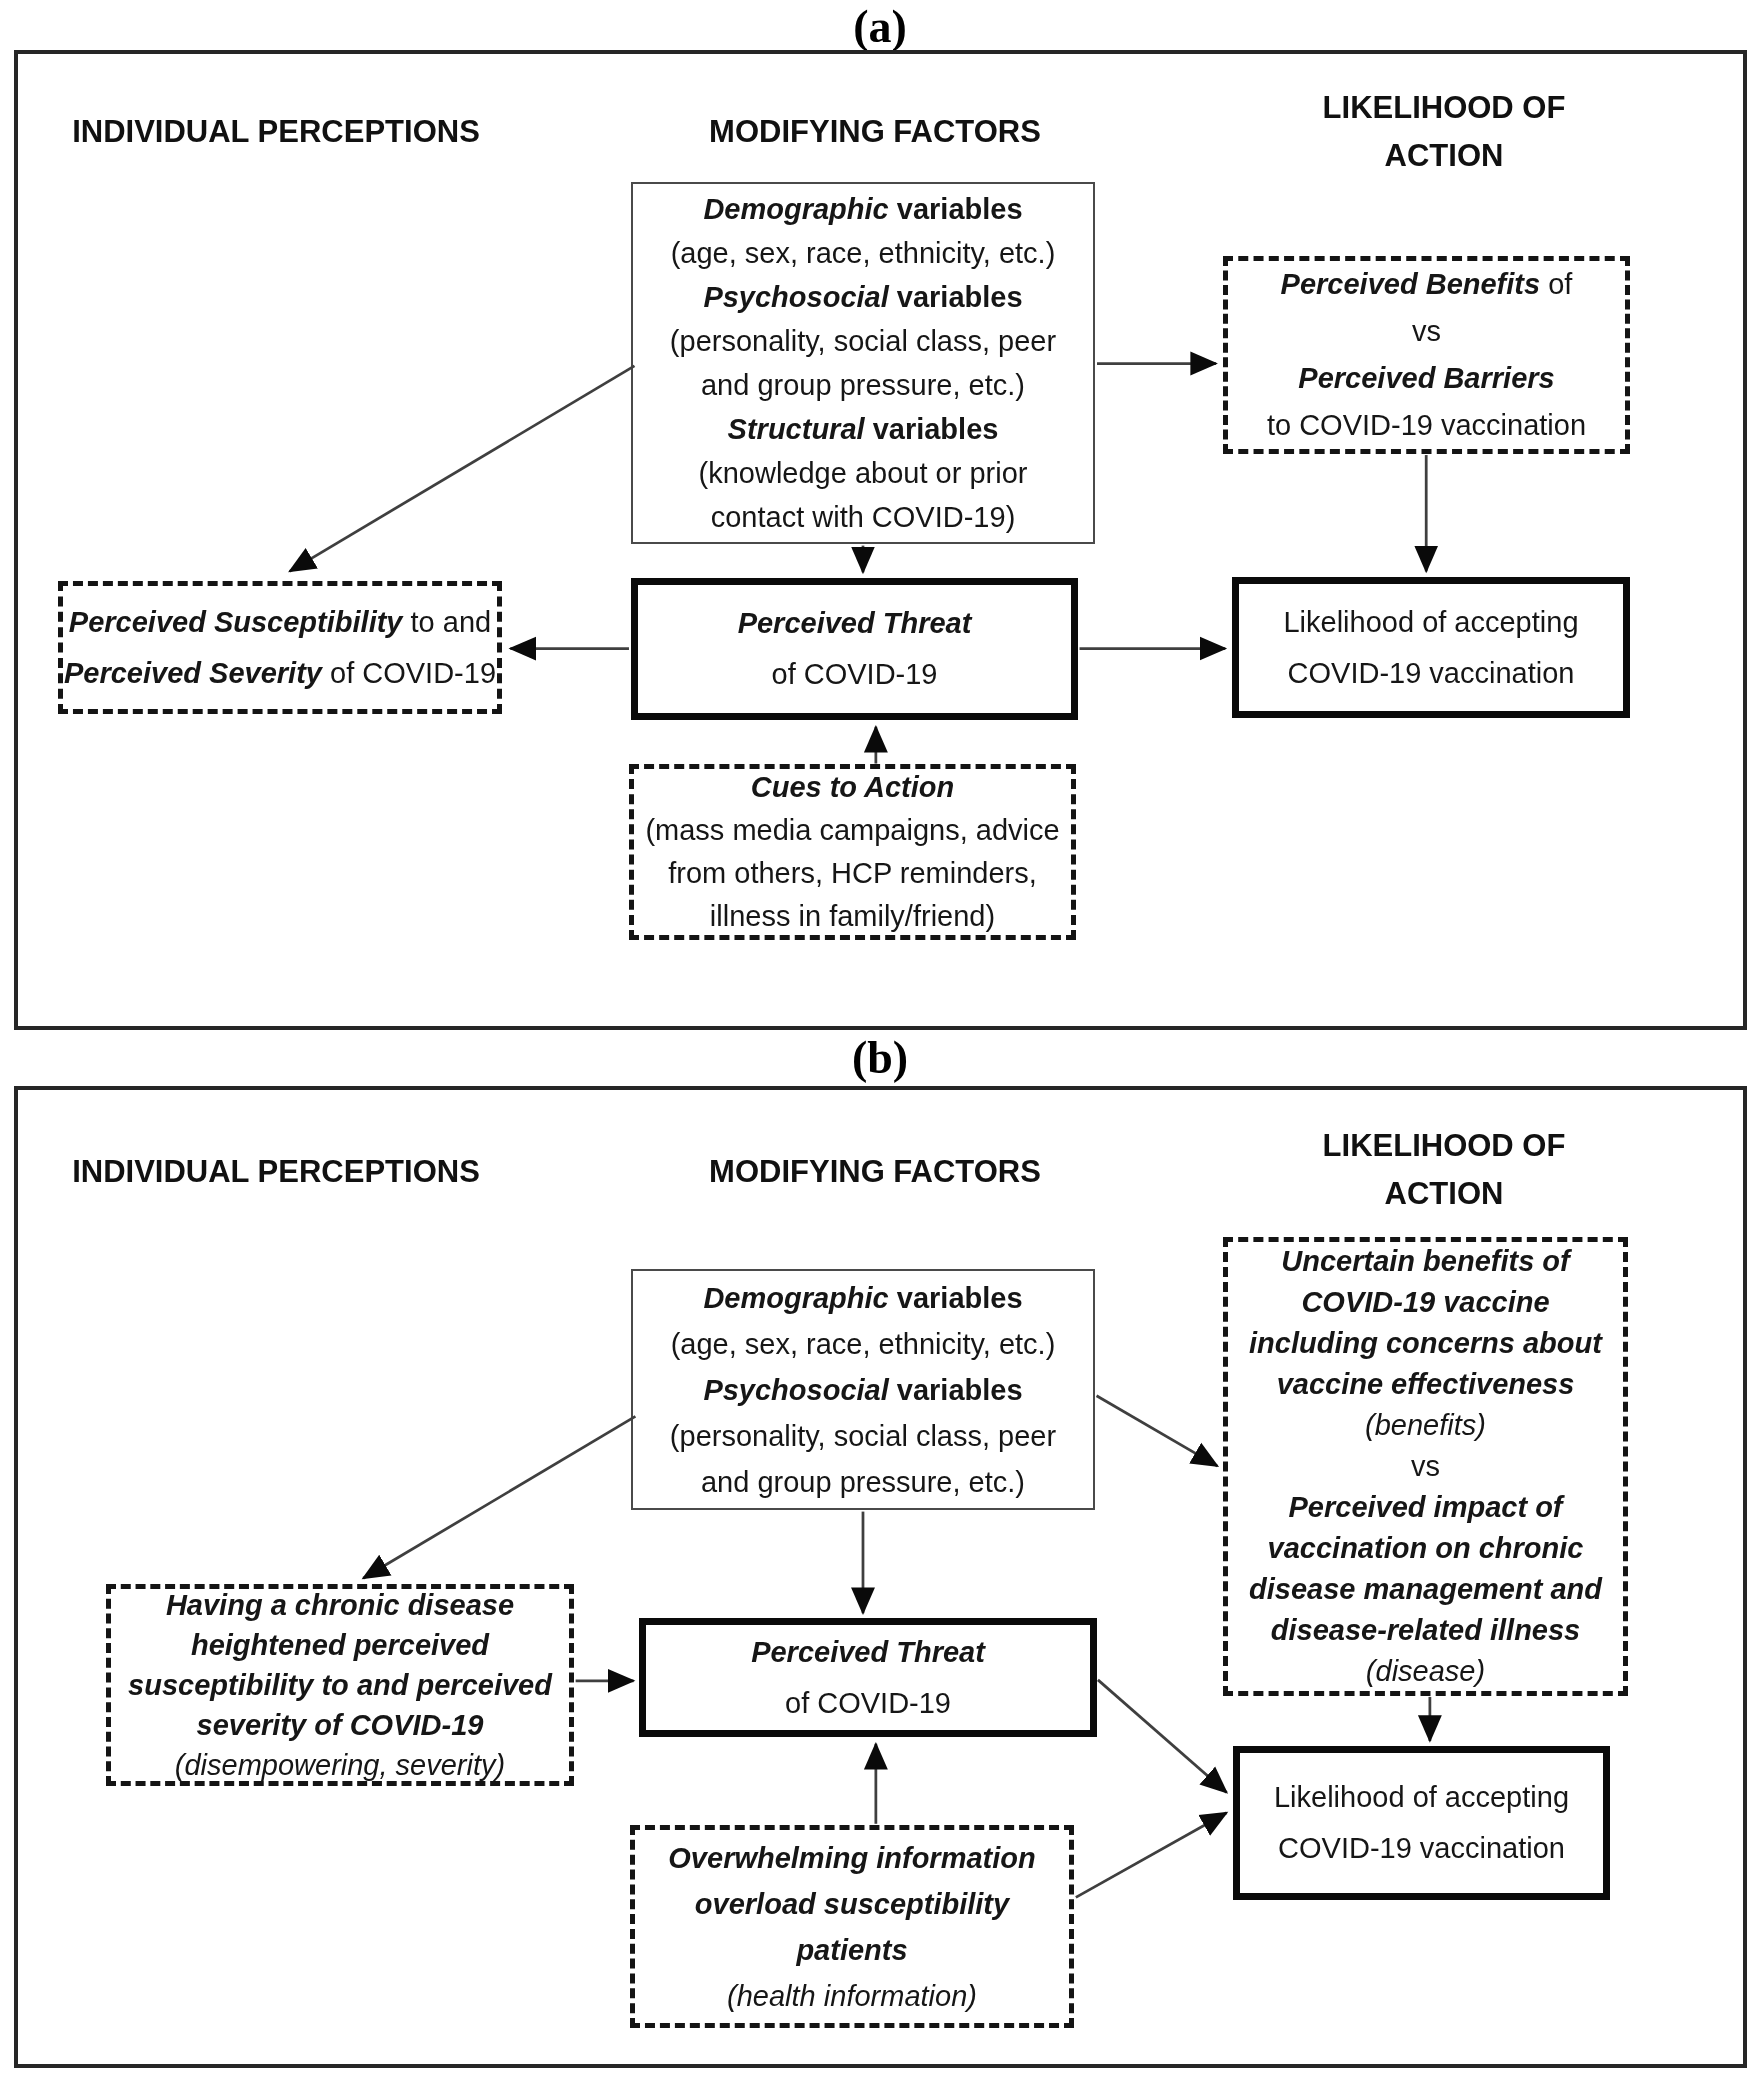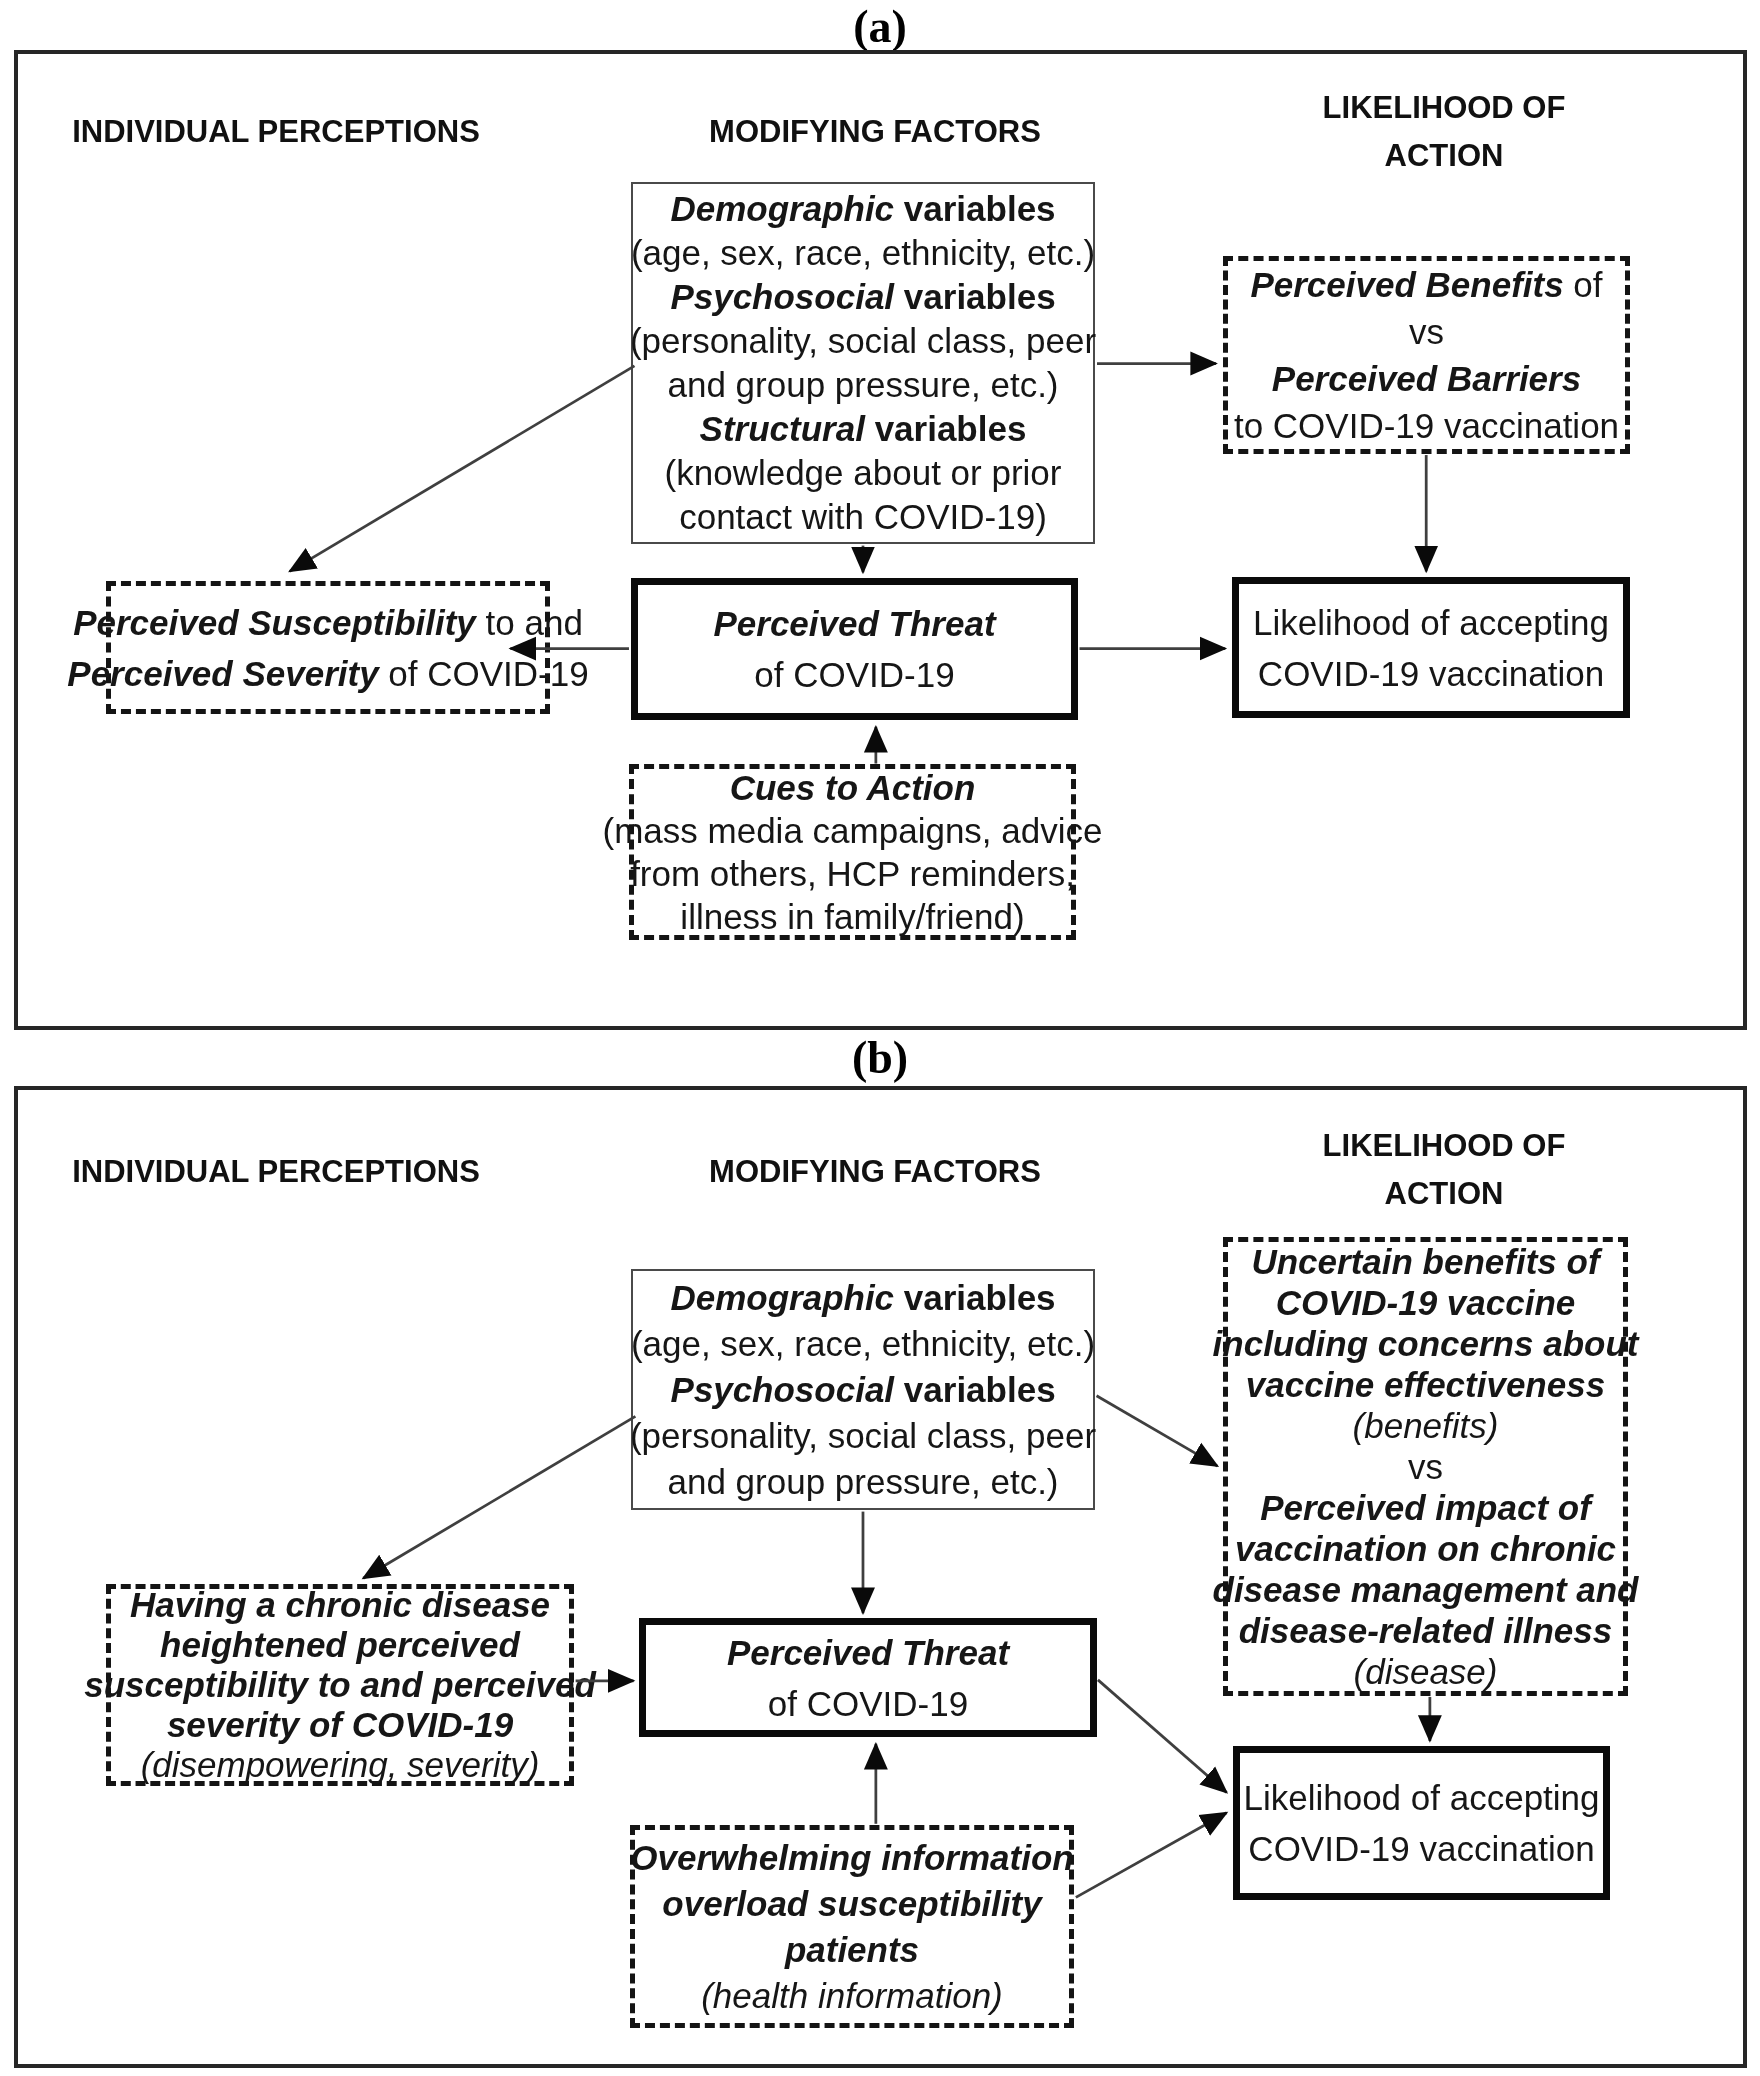--- a/index.html
+++ b/index.html
@@ -19,31 +19,31 @@
     line-height:46px;color:#111;white-space:nowrap;}
   .hdr-stack{text-align:center;line-height:48px;}
   #hdr-a1{left:276px;top:109px;}
   #hdr-a2{left:875px;top:109px;}
   #hdr-a3{left:1444px;top:84px;}
   #hdr-b1{left:276px;top:1149px;}
   #hdr-b2{left:875px;top:1149px;}
   #hdr-b3{left:1444px;top:1122px;}
 
   .box{position:absolute;box-sizing:border-box;background:#fff;display:flex;flex-direction:column;
-    justify-content:center;align-items:center;text-align:center;font-size:35px;color:#161616;}
+    justify-content:center;align-items:center;text-align:center;font-size:29px;color:#161616;}
   .box .line{white-space:nowrap;}
   .b{font-weight:bold;}
   .i{font-style:italic;}
   .thin{border:2.8px solid #4a4a4a;}
   .thick{border:7.4px solid #0a0a0a;}
   .dashed{border:5px dashed #141414;}
 
   #box-modifying-a{left:631px;top:182px;width:464px;height:362px;line-height:44px;}
   #box-benefits-a{left:1223px;top:256px;width:407px;height:198px;line-height:47px;}
-  #box-suscept-a{left:58px;top:581px;width:444px;height:133px;line-height:51px;margin-left:48px;}
+  #box-suscept-a{left:58px;top:581px;width:444px;height:133px;line-height:51px;}
   #box-threat-a{left:631px;top:578px;width:447px;height:142px;line-height:51px;}
   #box-likely-a{left:1232px;top:577px;width:398px;height:141px;line-height:51px;}
   #box-cues-a{left:629px;top:764px;width:447px;height:176px;line-height:43px;}
 
   #box-modifying-b{left:631px;top:1269px;width:464px;height:241px;line-height:46px;}
   #box-benefits-b{left:1223px;top:1237px;width:405px;height:459px;line-height:41px;}
   #box-chronic-b{left:106px;top:1584px;width:468px;height:202px;line-height:40px;}
   #box-threat-b{left:639px;top:1618px;width:458px;height:119px;line-height:51px;}
   #box-likely-b{left:1233px;top:1746px;width:377px;height:154px;line-height:51px;}
   #box-overwhelm-b{left:630px;top:1825px;width:444px;height:203px;line-height:46px;}

